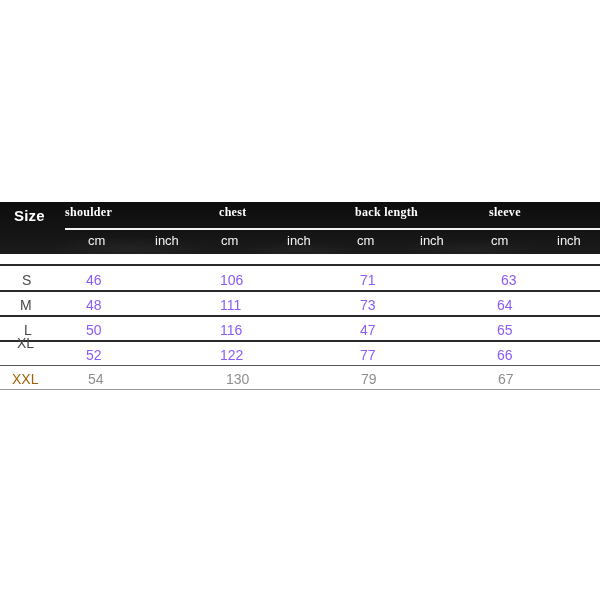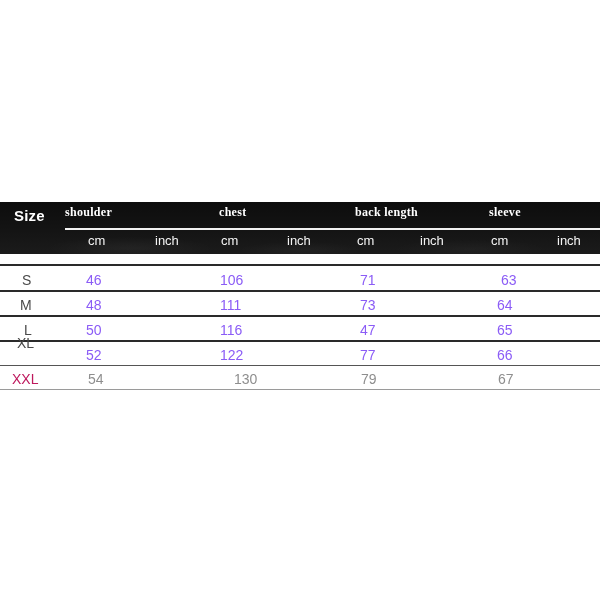--- a/index.html
+++ b/index.html
@@ -114,21 +114,21 @@
     white-space: nowrap;
   }
   .cell.size-cell {
     color: #4a4a4a;
   }
   
   .row-faded .cell {
     color: #8e8e8e;
   }
   .row-faded .cell.size-cell {
-    color: #be185d;
+    color: #a16207;
   }
 </style>
 </head>
 <body>
 
 <div id="chart-root">
 
   <div class="header-band">
     <div class="band-noise"></div>
   </div>
@@ -205,21 +205,21 @@
     <div class="cell" style="left:420px;top:347px;"></div>
     <div class="cell" style="left:497px;top:347px;">66</div>
     <div class="cell" style="left:557px;top:347px;"></div>
   </div>
   <div class="rule thin" style="top:365px;"></div>
 
   <div class="row-faded">
     <div class="cell size-cell" style="left:12px; top:371px;">XXL</div>
     <div class="cell" style="left:88px; top:371px;">54</div>
     <div class="cell" style="left:155px;top:371px;"></div>
-    <div class="cell" style="left:234px;top:371px;text-align:right;">130</div>
+    <div class="cell" style="left:226px;top:371px;text-align:right;">130</div>
     <div class="cell" style="left:287px;top:371px;"></div>
     <div class="cell" style="left:361px;top:371px;">79</div>
     <div class="cell" style="left:420px;top:371px;"></div>
     <div class="cell" style="left:498px;top:371px;">67</div>
     <div class="cell" style="left:557px;top:371px;"></div>
   </div>
   <div class="rule faint" style="top:389px;"></div>
 
 </div>
 

